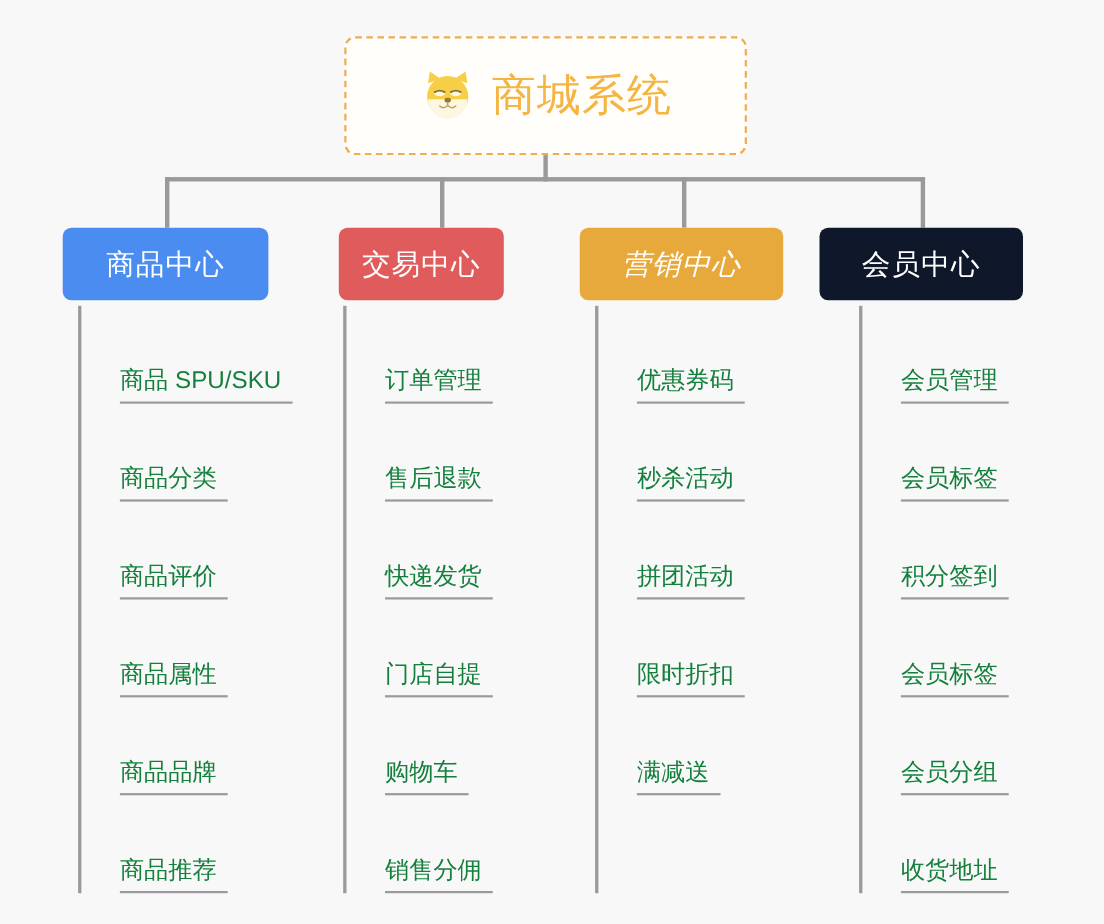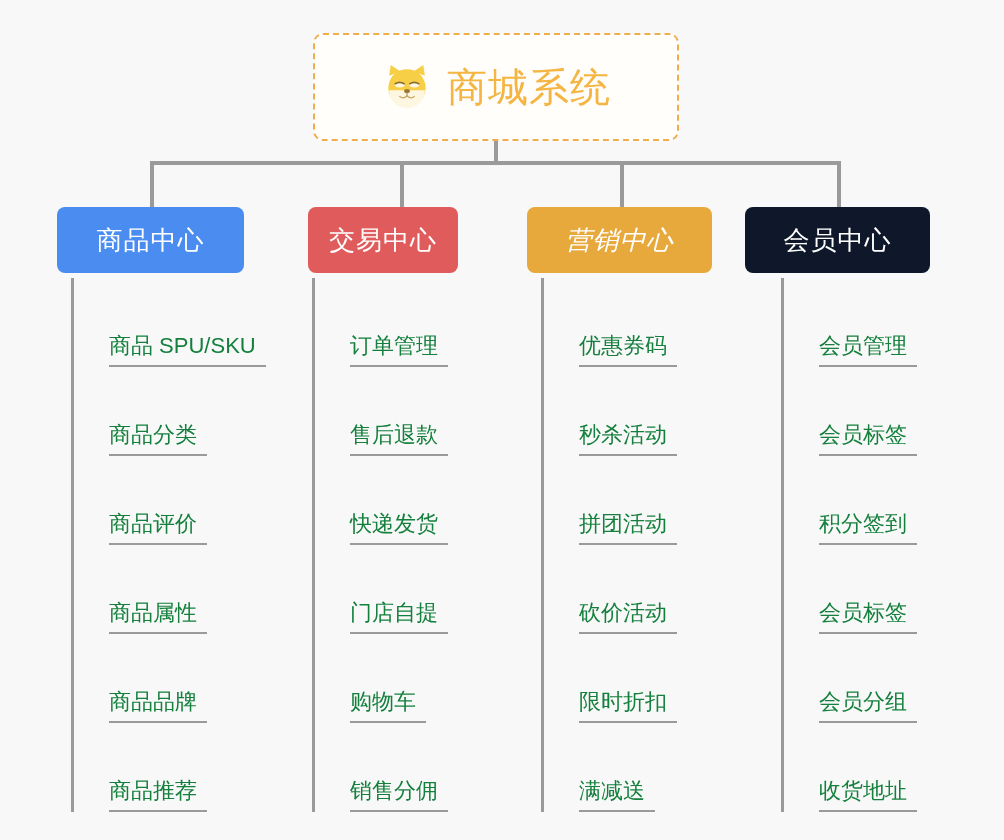--- a/index.html
+++ b/index.html
@@ -203,23 +203,20 @@
     <div class="leaf-item">
         <span class="leaf-label">优惠券码</span>
       </div>
     <div class="leaf-item">
         <span class="leaf-label">秒杀活动</span>
       </div>
     <div class="leaf-item">
         <span class="leaf-label">拼团活动</span>
       </div>
     <div class="leaf-item">
-        <span class="leaf-label">砍价活动</span>
-      </div>
-    <div class="leaf-item">
         <span class="leaf-label">限时折扣</span>
       </div>
     <div class="leaf-item">
         <span class="leaf-label">满减送</span>
       </div>
   </div>
 
   <div class="leaf-col" style="left:781px;">
     <div class="leaf-spine" style="height: 534px; background: rgb(154, 154, 154);"></div>
     <div class="leaf-item">

